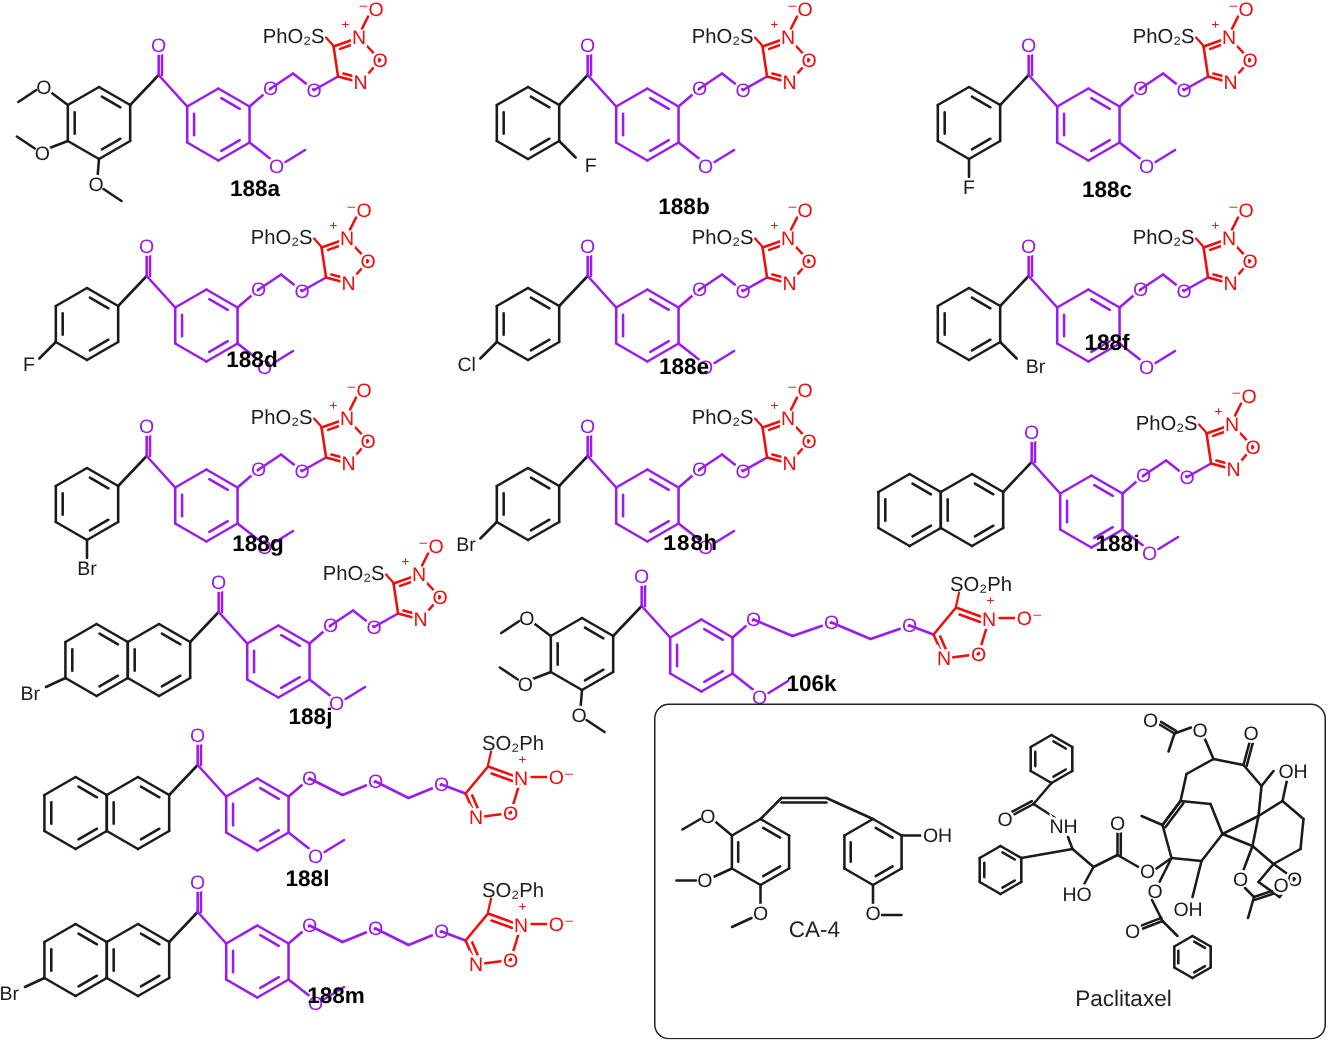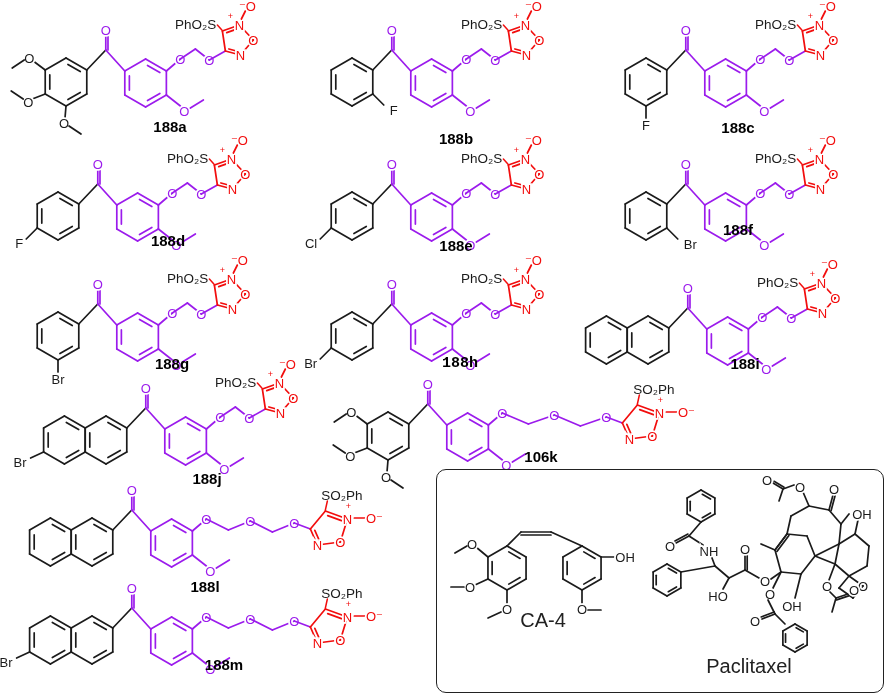--- a/index.html
+++ b/index.html
@@ -3,21 +3,21 @@
 <meta charset="utf-8">
 <style>
   html,body{margin:0;padding:0;background:#ffffff;}
   #canvas{position:relative;width:885px;height:693px;background:#fff;overflow:hidden;
           font-family:"Liberation Sans","DejaVu Sans",sans-serif;}
   .cmp{position:absolute;}
   .mol{position:absolute;left:0;top:0;}
   .mol svg{overflow:visible;display:block;}
   .cmp-label{position:absolute;transform:translate(-50%,-50%);font-weight:bold;
              font-size:15px;color:#000000;white-space:nowrap;}
-  .ref-label{position:absolute;transform:translate(-50%,-50%);font-size:20px;color:#222;
+  .ref-label{position:absolute;transform:translate(-50%,-50%);font-size:15px;color:#222;
              white-space:nowrap;}
   #ref-box{position:absolute;border:1.6px solid #222;border-radius:10px;background:#fff;}
 </style>
 </head>
 <body>
 
 <div id="canvas">
 
   <div class="cmp" id="cmp-188a" style="left: 2px; top: 2px; width: 292px; height: 140px;">
     <div class="mol" id="mol-188a">

